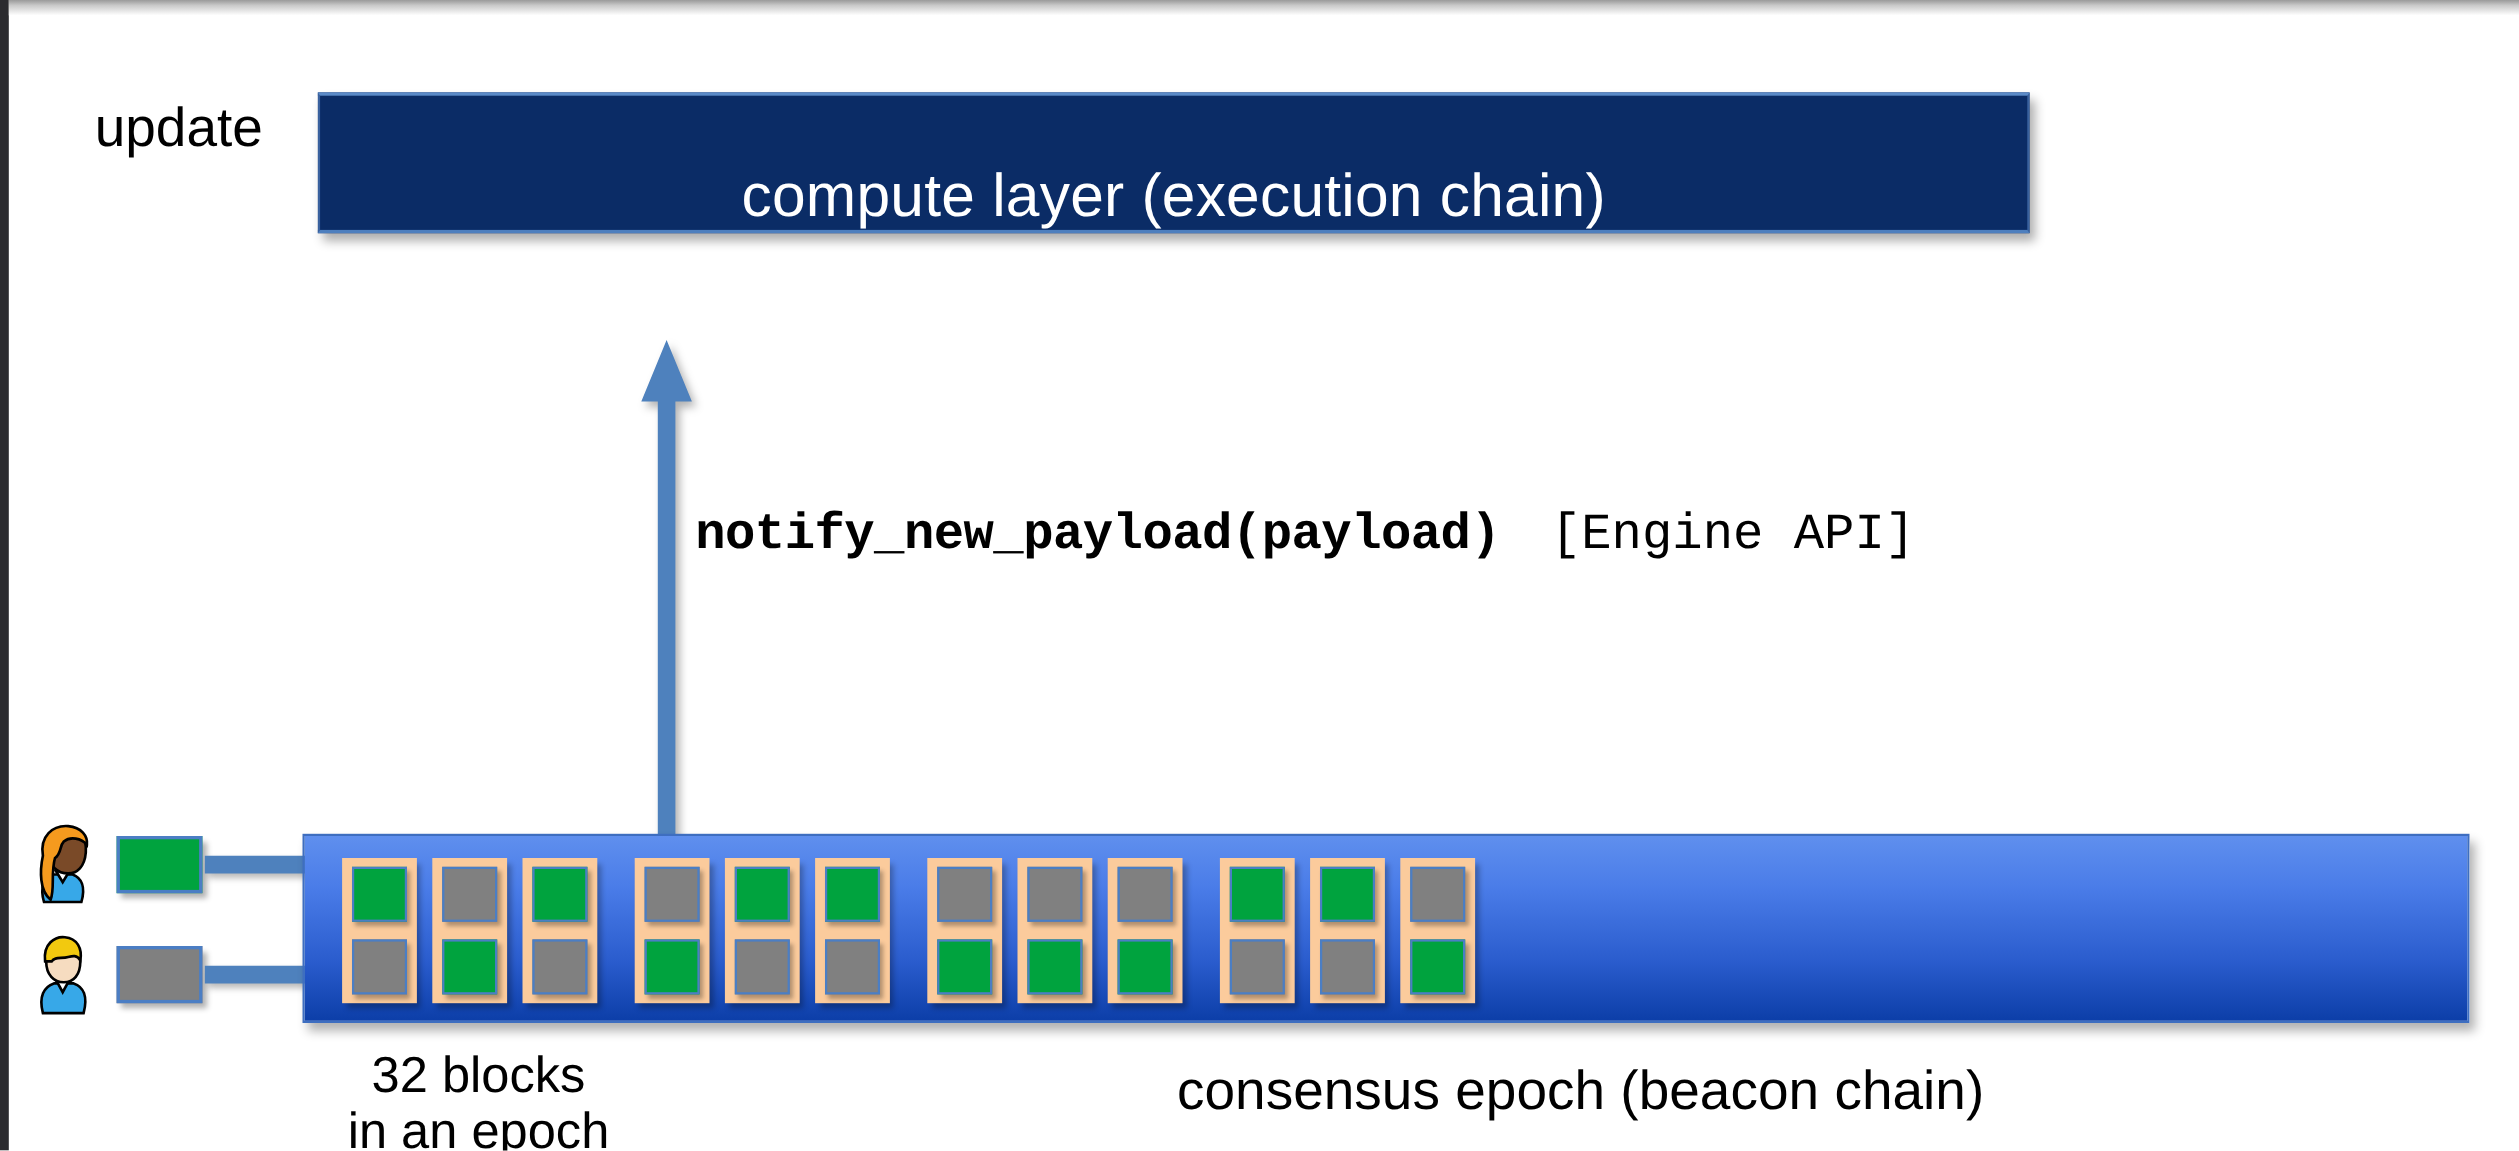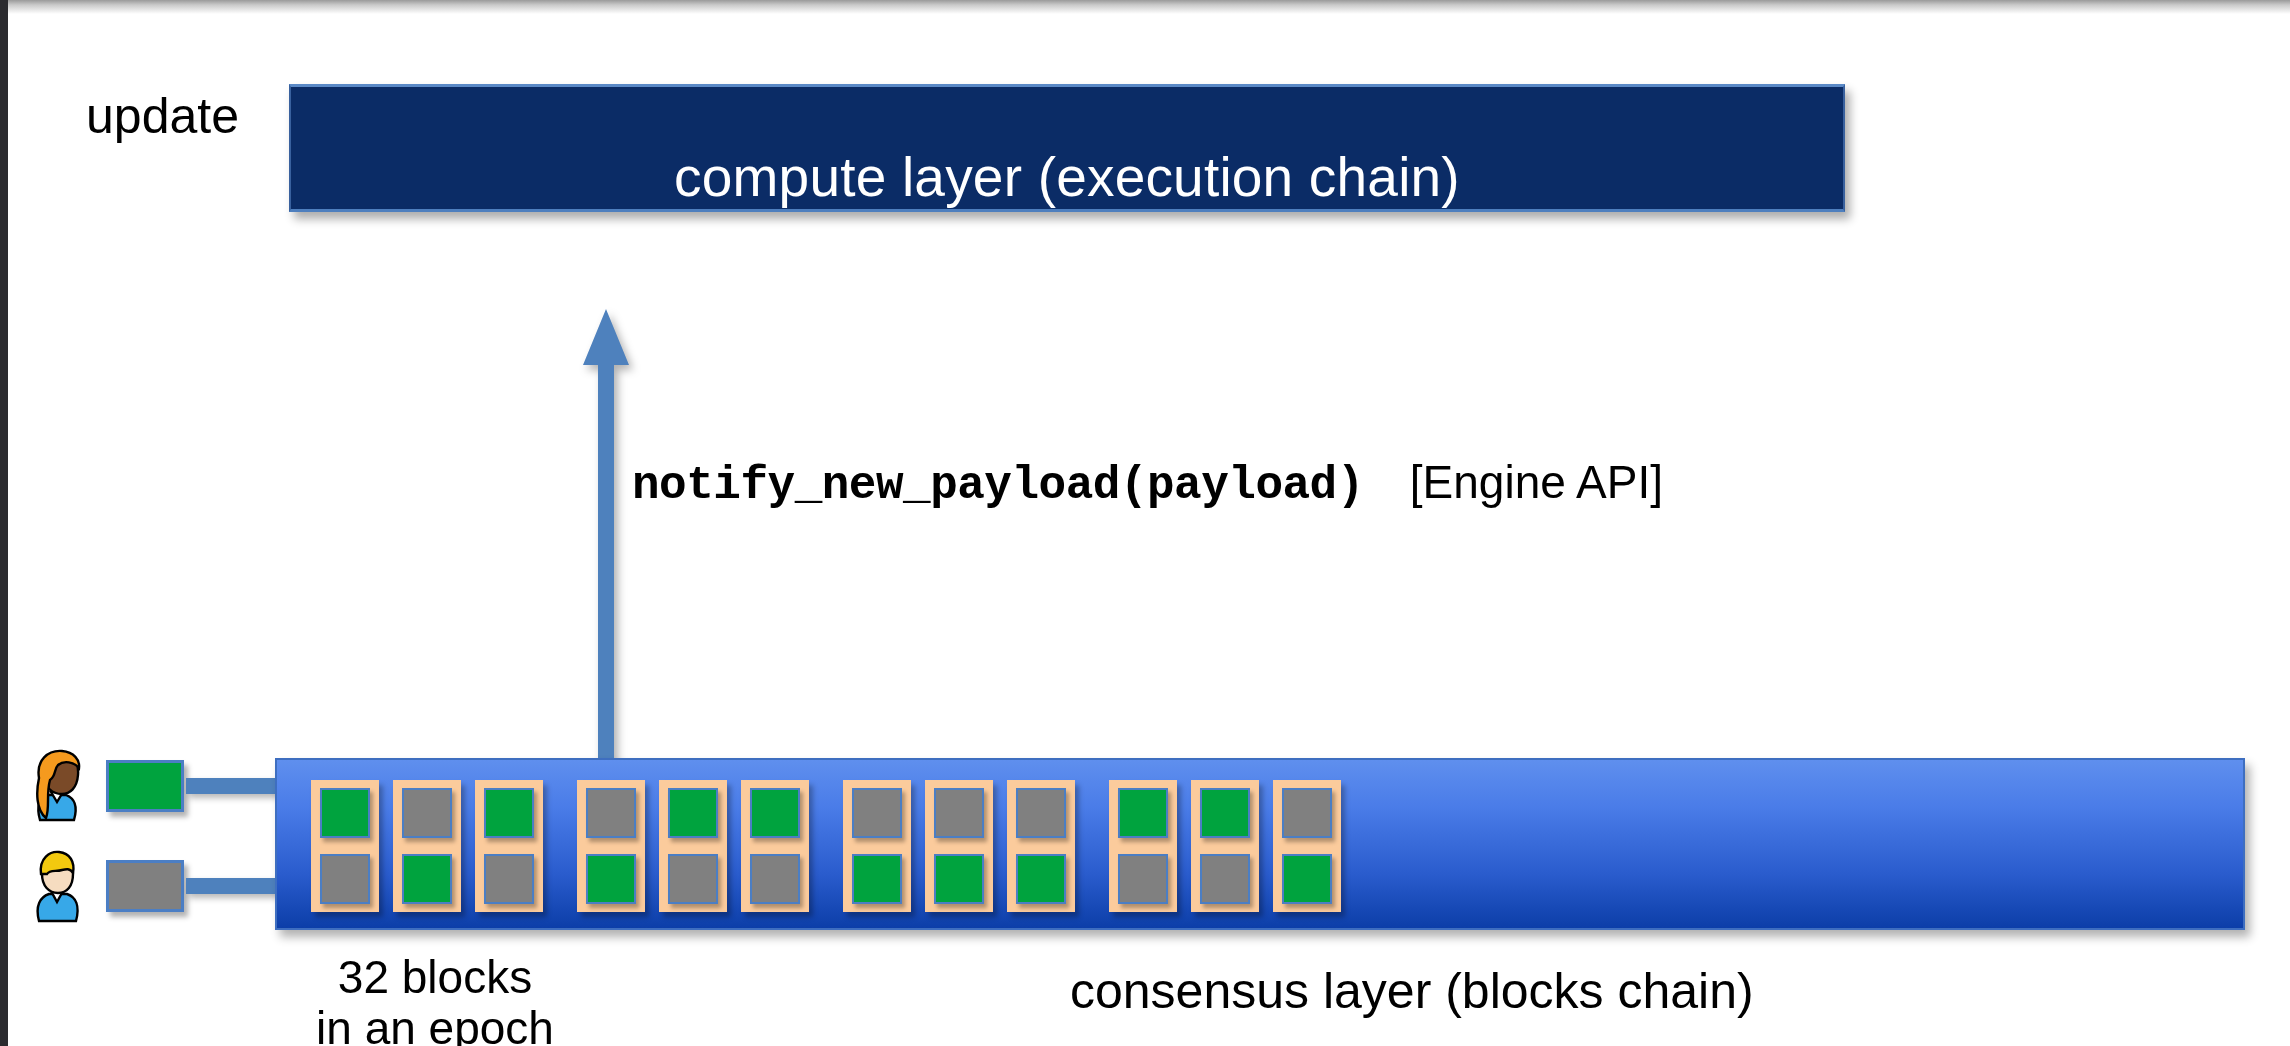--- a/index.html
+++ b/index.html
@@ -54,21 +54,21 @@
   
   #api-line{
     position:absolute;left:632px;top:418px;white-space:nowrap;
     display:flex;align-items:baseline;
   }
   #api-mono{
     font-family:"Liberation Mono","DejaVu Sans Mono",monospace;
     font-weight:bold;font-size:46px;color:#000;letter-spacing:-0.5px;margin-top:42px;
   }
   #api-tag{
-    font-family:Liberation Sans, sans-serif;font-size:46px;color:#000;
+    font-family:Liberation Mono, monospace;font-size:46px;color:#000;
     margin-left:46px;
   }
   #sends-line{
     position:absolute;left:790px;top:527px;white-space:nowrap;
     font-size:50px;color:#000;
   }
 
   
   #consensus-bar{
     position:absolute;left:275px;top:758px;width:1970px;height:172px;
@@ -224,15 +224,15 @@
           <div class="cell green"></div>
         </div>
       </div>
   </div>
 
   <div id="epoch-label">
     <div>32 blocks</div>
     <div>in an epoch</div>
   </div>
 
-  <div id="consensus-label">consensus layer (blocks chain)</div>
+  <div id="consensus-label">consensus epoch (beacon chain)</div>
 
 </div>
 
 </body></html>

